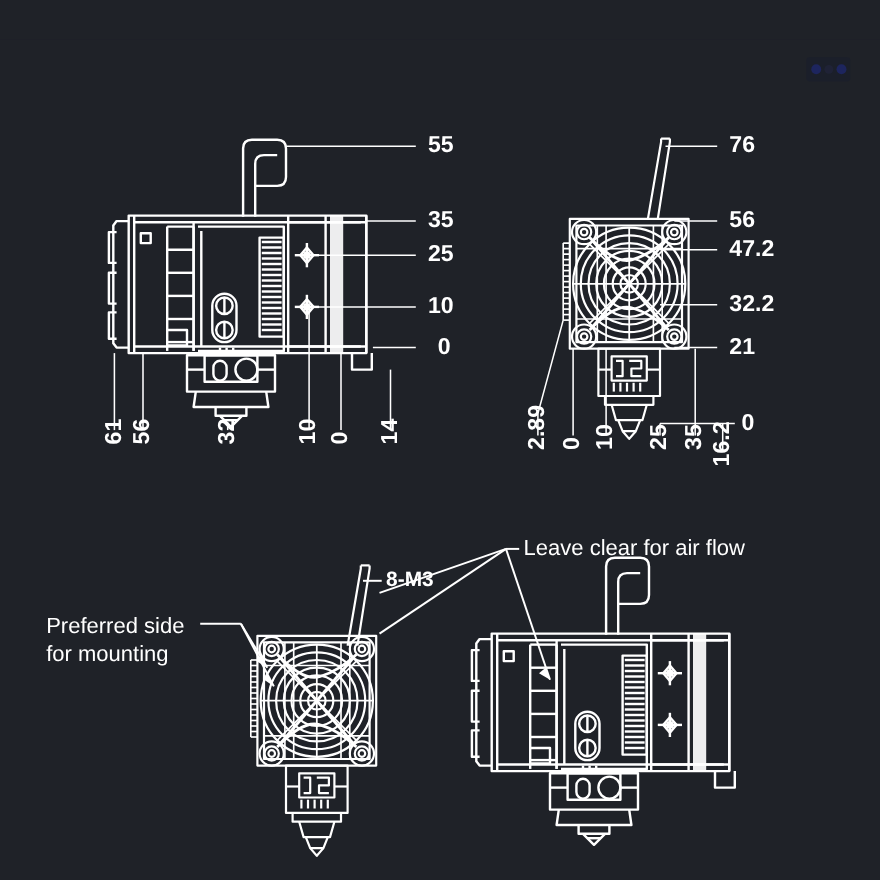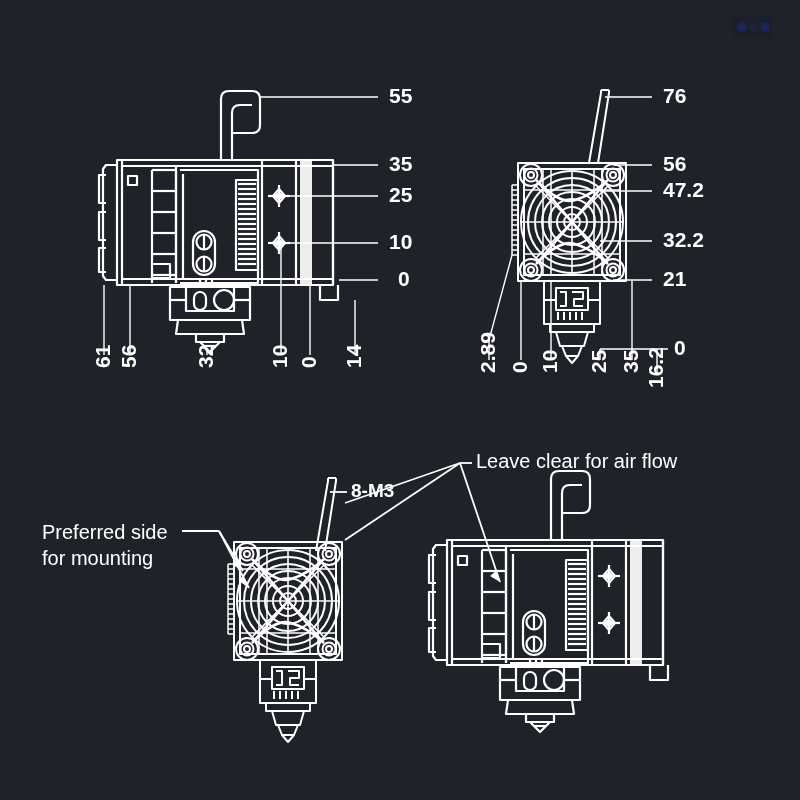--- a/index.html
+++ b/index.html
@@ -7,20 +7,21 @@
     margin: 0; padding: 0;
     background: #1f2228;
     width: 800px; height: 800px;
     overflow: hidden;
     font-family: "Liberation Sans", sans-serif;
   }
   #sheet {
     position: relative;
     width: 800px; height: 764px;
     background: #1f2228;
+    margin-top: 36px;
   }
   #sheet svg { display: block; }
   .dimtxt {
     fill: #ffffff;
     font-family: "Liberation Sans", sans-serif;
     font-size: 21px;
     font-weight: bold;
     dominant-baseline: middle;
   }
   .notetxt {

